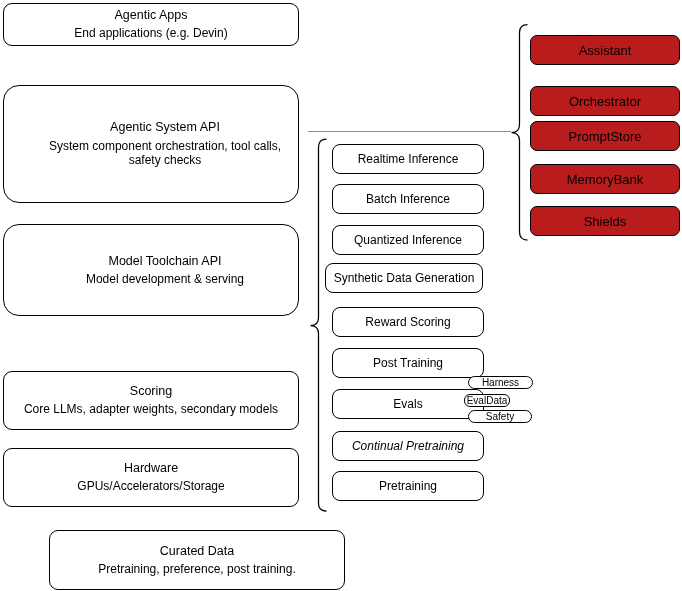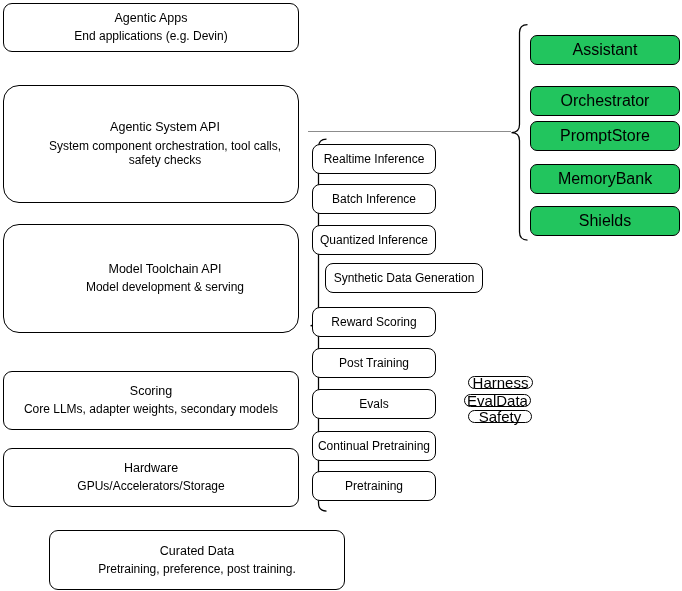--- a/index.html
+++ b/index.html
@@ -12,59 +12,59 @@
   .node{
     position:absolute;left:3px;width:296px;box-sizing:border-box;
     border:1.4px solid #000;border-radius:9px;background:#fff;
     display:flex;flex-direction:column;align-items:center;justify-content:center;gap:4px;
     text-align:center;
   }
   .node.r16{border-radius:16px;padding-left:28px;}
   .node .title{font-size:12.5px;line-height:1.15;}
   .node .subtitle{font-size:12px;line-height:1.2;}
   .mnode{
-    position:absolute;left:312px;width:124px;height:30px;box-sizing:border-box;
+    position:absolute;left:332px;width:152px;height:30px;box-sizing:border-box;
     border:1.4px solid #000;border-radius:8px;background:#fff;
     display:flex;align-items:center;justify-content:center;
     font-size:12px;white-space:nowrap;
   }
   .mnode.wide{left:325px;width:158px;}
   .rnode{
     position:absolute;left:530px;width:150px;height:30px;box-sizing:border-box;
-    border:1.4px solid #000;border-radius:7px;background:#22c55e;
+    border:1.4px solid #000;border-radius:7px;background:#b91c1c;
     display:flex;align-items:center;justify-content:center;
-    font-size:16px;white-space:nowrap;
+    font-size:13px;white-space:nowrap;
   }
   .pill{
     position:absolute;height:13px;box-sizing:border-box;z-index:5;
     border:1.2px solid #000;border-radius:7px;background:#fff;
     display:flex;align-items:center;justify-content:center;
-    font-size:15px;white-space:nowrap;line-height:1;
+    font-size:10px;white-space:nowrap;line-height:1;
   }
 </style>
 </head>
 <body>
 
 <div class="canvas">
 
   <svg class="overlay" width="682" height="591" viewBox="0 0 682 591">
     <path d="M308 131.5 H511" stroke="#8c8c8c" stroke-width="1.2" fill="none"></path>
     <path d="M326.5 139 Q318.5 139 318.5 147 L318.5 317.5 Q318.5 325.5 310.5 325.5 Q318.5 325.5 318.5 333.5 L318.5 503 Q318.5 511 326.5 511" stroke="#000000" stroke-width="1.25" fill="none"></path>
     <path d="M527.5 24.5 Q519.5 24.5 519.5 32.5 L519.5 124.5 Q519.5 132.5 511.5 132.5 Q519.5 132.5 519.5 140.5 L519.5 232 Q519.5 240 527.5 240" stroke="#000000" stroke-width="1.25" fill="none"></path>
   </svg>
 
-  <div class="node" style="top:3px;height:49px;">
+  <div class="node" style="top:3px;height:43px;">
     <div class="title">Agentic Apps</div>
     <div class="subtitle">End applications (e.g. Devin)</div>
   </div>
   <div class="node r16" style="top:85px;height:118px;">
     <div class="title">Agentic System API</div>
     <div class="subtitle">System component orchestration, tool calls, safety checks</div>
   </div>
-  <div class="node r16" style="top:224px;height:109px;">
+  <div class="node r16" style="top:224px;height:92px;">
     <div class="title">Model Toolchain API</div>
     <div class="subtitle">Model development &amp; serving</div>
   </div>
   <div class="node" style="top:371px;height:59px;">
     <div class="title">Scoring</div>
     <div class="subtitle">Core LLMs, adapter weights, secondary models</div>
   </div>
   <div class="node" style="top:448px;height:59px;">
     <div class="title">Hardware</div>
     <div class="subtitle">GPUs/Accelerators/Storage</div>
@@ -74,25 +74,25 @@
     <div class="subtitle">Pretraining, preference, post training.</div>
   </div>
 
   <div class="mnode" style="top:144px;">Realtime Inference</div>
   <div class="mnode" style="top:184px;">Batch Inference</div>
   <div class="mnode" style="top:225px;">Quantized Inference</div>
   <div class="mnode wide" style="top:263px;">Synthetic Data Generation</div>
   <div class="mnode" style="top:307px;">Reward Scoring</div>
   <div class="mnode" style="top:348px;">Post Training</div>
   <div class="mnode" style="top:389px;">Evals</div>
-  <div class="mnode" style="top:431px;">Continual Pretraining</div>
+  <div class="mnode" style="top:431px;font-style:italic;">Continual Pretraining</div>
   <div class="mnode" style="top:471px;">Pretraining</div>
 
   <div class="pill" style="left:468px;top:376px;width:65px;">Harness</div>
-  <div class="pill" style="left:464px;top:394px;width:67px;">EvalData</div>
+  <div class="pill" style="left:464px;top:394px;width:46px;border-radius:6px;">EvalData</div>
   <div class="pill" style="left:468px;top:410px;width:64px;">Safety</div>
 
   <div class="rnode" style="top:35px;">Assistant</div>
   <div class="rnode" style="top:86px;">Orchestrator</div>
   <div class="rnode" style="top:121px;">PromptStore</div>
   <div class="rnode" style="top:164px;">MemoryBank</div>
   <div class="rnode" style="top:206px;">Shields</div>
 
 </div>
 

